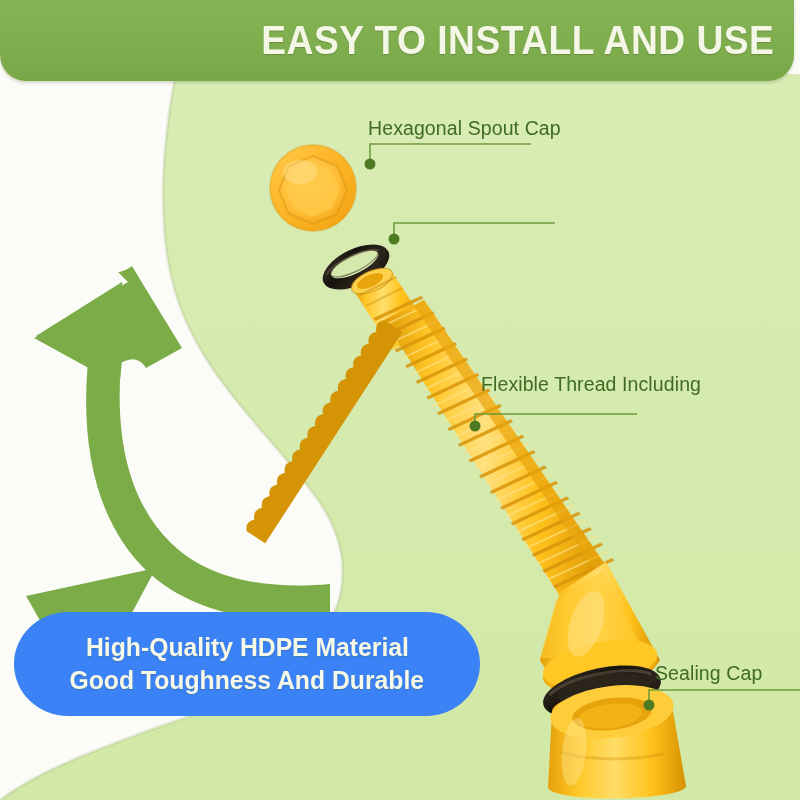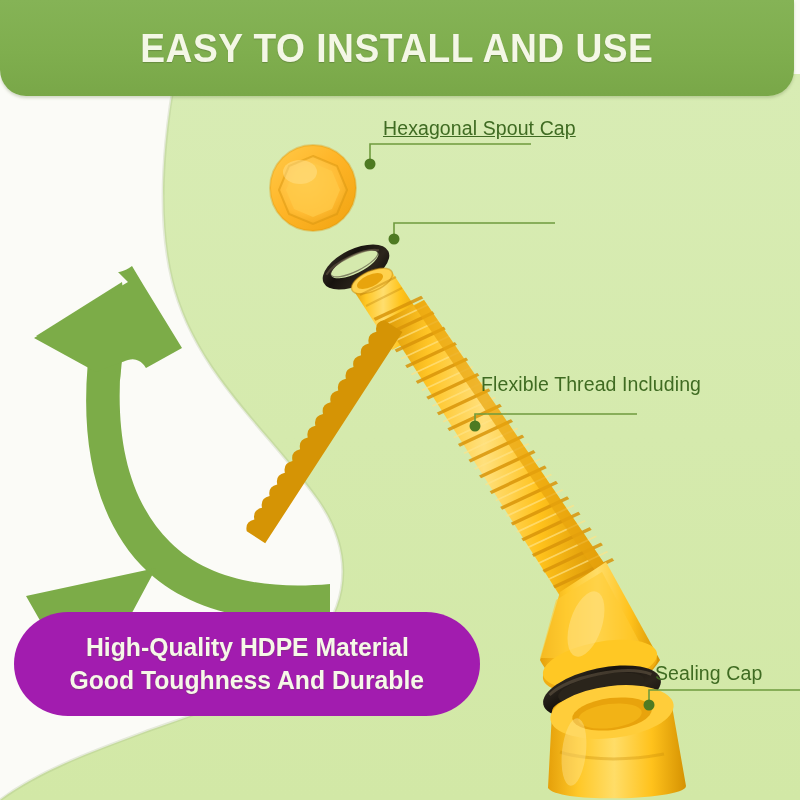--- a/index.html
+++ b/index.html
@@ -23,28 +23,28 @@
     width: 800px; height: 800px;
     display: block;
   }
 
   
   .header-bar {
     position: absolute;
     left: 0;
     top: 0;
     width: 794px;
-    height: 96px;
+    height: 81px;
     background: linear-gradient(180deg, #85b356 0%, #7fae4e 55%, #79a748 100%);
     border-bottom-left-radius: 26px;
     border-bottom-right-radius: 26px;
     box-shadow: 0 2px 3px rgba(90,110,60,0.25);
     display: flex;
     align-items: center;
-    justify-content: center;
+    justify-content: flex-end;
     z-index: 6;
   }
   .header-title {
     color: #f4f7e6;
     font-size: 40px;
     font-weight: bold;
     letter-spacing: 0.5px;
     white-space: nowrap;
     text-shadow: 0 1px 1px rgba(60,80,40,0.35);
     transform: scaleX(0.93);
@@ -63,21 +63,21 @@
   .callout .ct-line { display: block; }
 
   
   .banner {
     position: absolute;
     z-index: 8;
     left: 14px;
     top: 612px;
     width: 466px;
     height: 104px;
-    background: #a21caf;
+    background: #3b82f6;
     border-radius: 54px / 52px;
     display: flex;
     flex-direction: column;
     align-items: center;
     justify-content: center;
   }
   .banner .bn-line {
     color: #f6f8e8;
     font-size: 25.5px;
     font-weight: bold;
@@ -319,21 +319,21 @@
       <path d="M649,705 L649,690 L800,690"></path>
     </g>
     <g fill="#4e7a22">
       <circle cx="370" cy="164" r="5.5"></circle>
       <circle cx="394" cy="239" r="5.5"></circle>
       <circle cx="475" cy="426" r="5.5"></circle>
       <circle cx="649" cy="705" r="5.5"></circle>
     </g>
   </svg>
 
-  <div class="callout" style="left:383px; top:117px;text-decoration:underline;">
+  <div class="callout" style="left:368px; top:117px;">
     <span class="ct-line">Hexagonal Spout Cap</span>
   </div>
 
 
   <div class="callout" style="left:481px; top:373px;">
     <span class="ct-line">Flexible  Thread Including</span>
   </div>
 
   <div class="callout" style="left:655px; top:662px;">
     <span class="ct-line">Sealing Cap</span>

